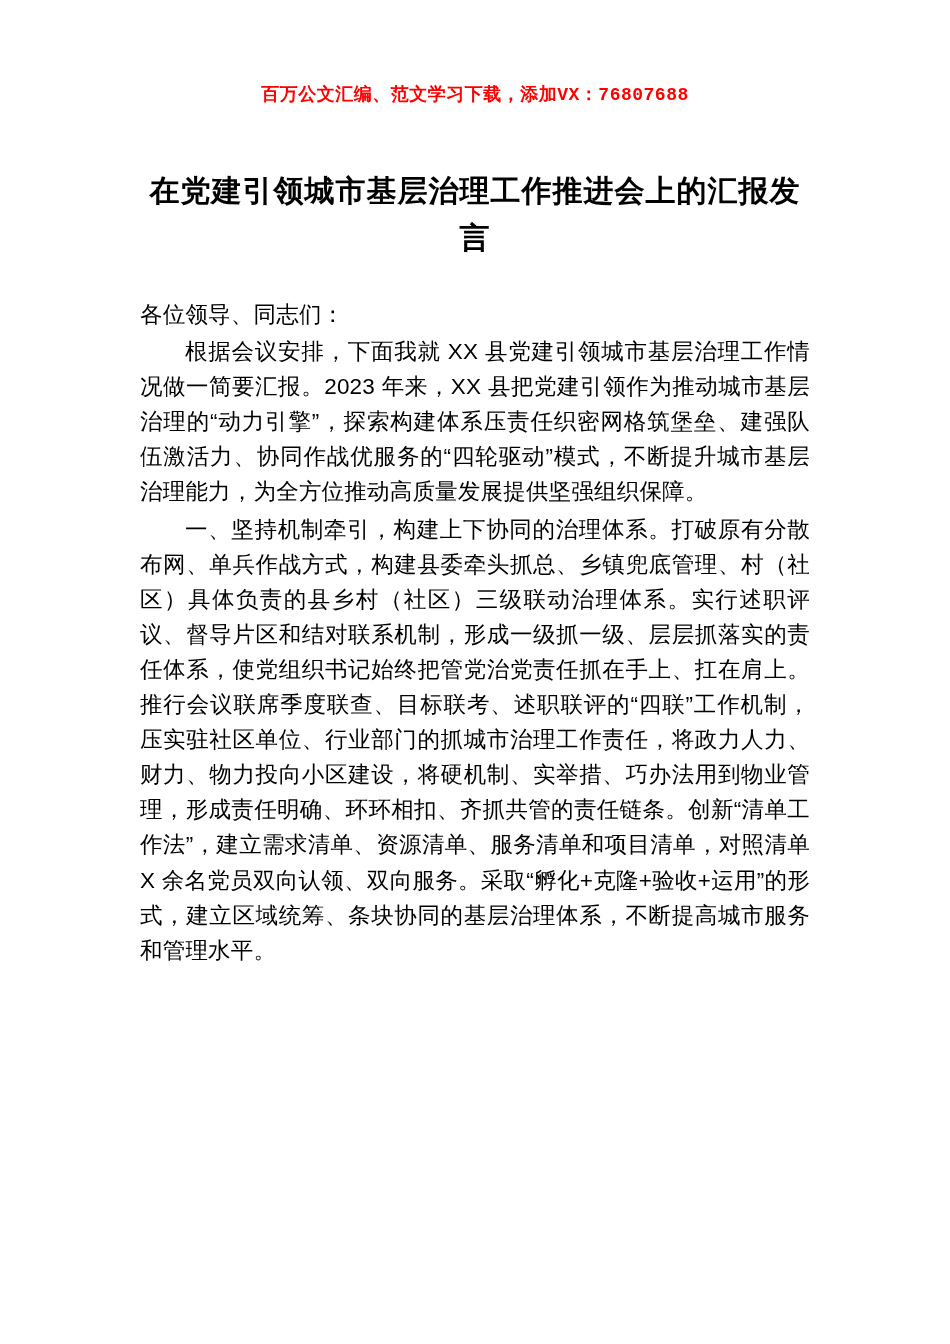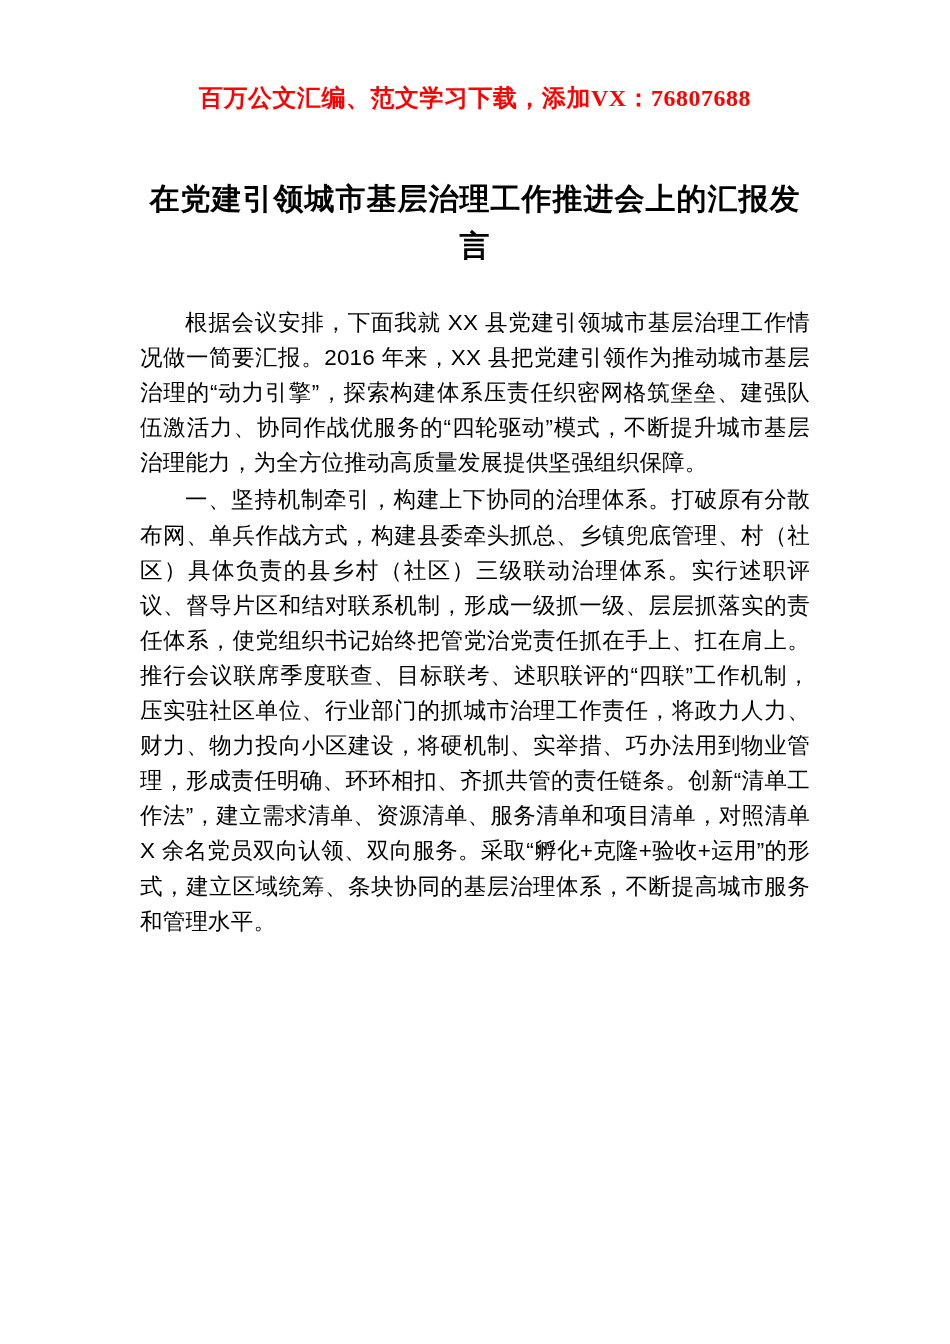--- a/index.html
+++ b/index.html
@@ -18,24 +18,24 @@
     position: relative;
     width: 950px;
     height: 1344px;
     box-sizing: border-box;
     padding: 0 140px;
   }
   .promo-banner {
     margin-top: 82px;
     text-align: center;
     color: #ff0000;
-    font-size: 24px;
+    font-size: 18px;
     font-weight: bold;
     letter-spacing: 0.5px;
-    font-family: Liberation Serif, serif;
+    font-family: Liberation Mono, monospace;
   }
   .doc-title {
     margin-top: 62px;
     text-align: center;
     font-size: 30px;
     font-weight: bold;
     line-height: 1.55;
     letter-spacing: 1px;
     font-family: "Liberation Sans", sans-serif;
   }
@@ -58,17 +58,18 @@
 </head>
 <body>
 
 <div class="page">
 
   <div class="promo-banner">百万公文汇编、范文学习下载，添加VX：76807688</div>
 
   <h1 class="doc-title">在党建引领城市基层治理工作推进会上的汇报发言</h1>
 
   <div class="doc-body">
-    <p class="para indent">根据会议安排，下面我就 XX 县党建引领城市基层治理工作情况做一简要汇报。2016 年来，XX 县把党建引领作为推动城市基层治理的“动力引擎”，探索构建体系压责任织密网格筑堡垒、建强队伍激活力、协同作战优服务的“四轮驱动”模式，不断提升城市基层治理能力，为全方位推动高质量发展提供坚强组织保障。</p>
+    <p class="para">各位领导、同志们：</p>
+    <p class="para indent">根据会议安排，下面我就 XX 县党建引领城市基层治理工作情况做一简要汇报。2023 年来，XX 县把党建引领作为推动城市基层治理的“动力引擎”，探索构建体系压责任织密网格筑堡垒、建强队伍激活力、协同作战优服务的“四轮驱动”模式，不断提升城市基层治理能力，为全方位推动高质量发展提供坚强组织保障。</p>
     <p class="para indent">一、坚持机制牵引，构建上下协同的治理体系。打破原有分散布网、单兵作战方式，构建县委牵头抓总、乡镇兜底管理、村（社区）具体负责的县乡村（社区）三级联动治理体系。实行述职评议、督导片区和结对联系机制，形成一级抓一级、层层抓落实的责任体系，使党组织书记始终把管党治党责任抓在手上、扛在肩上。推行会议联席季度联查、目标联考、述职联评的“四联”工作机制，压实驻社区单位、行业部门的抓城市治理工作责任，将政力人力、财力、物力投向小区建设，将硬机制、实举措、巧办法用到物业管理，形成责任明确、环环相扣、齐抓共管的责任链条。创新“清单工作法”，建立需求清单、资源清单、服务清单和项目清单，对照清单 X 余名党员双向认领、双向服务。采取“孵化+克隆+验收+运用”的形式，建立区域统筹、条块协同的基层治理体系，不断提高城市服务和管理水平。</p>
   </div>
 
 </div>
 
 </body></html>

